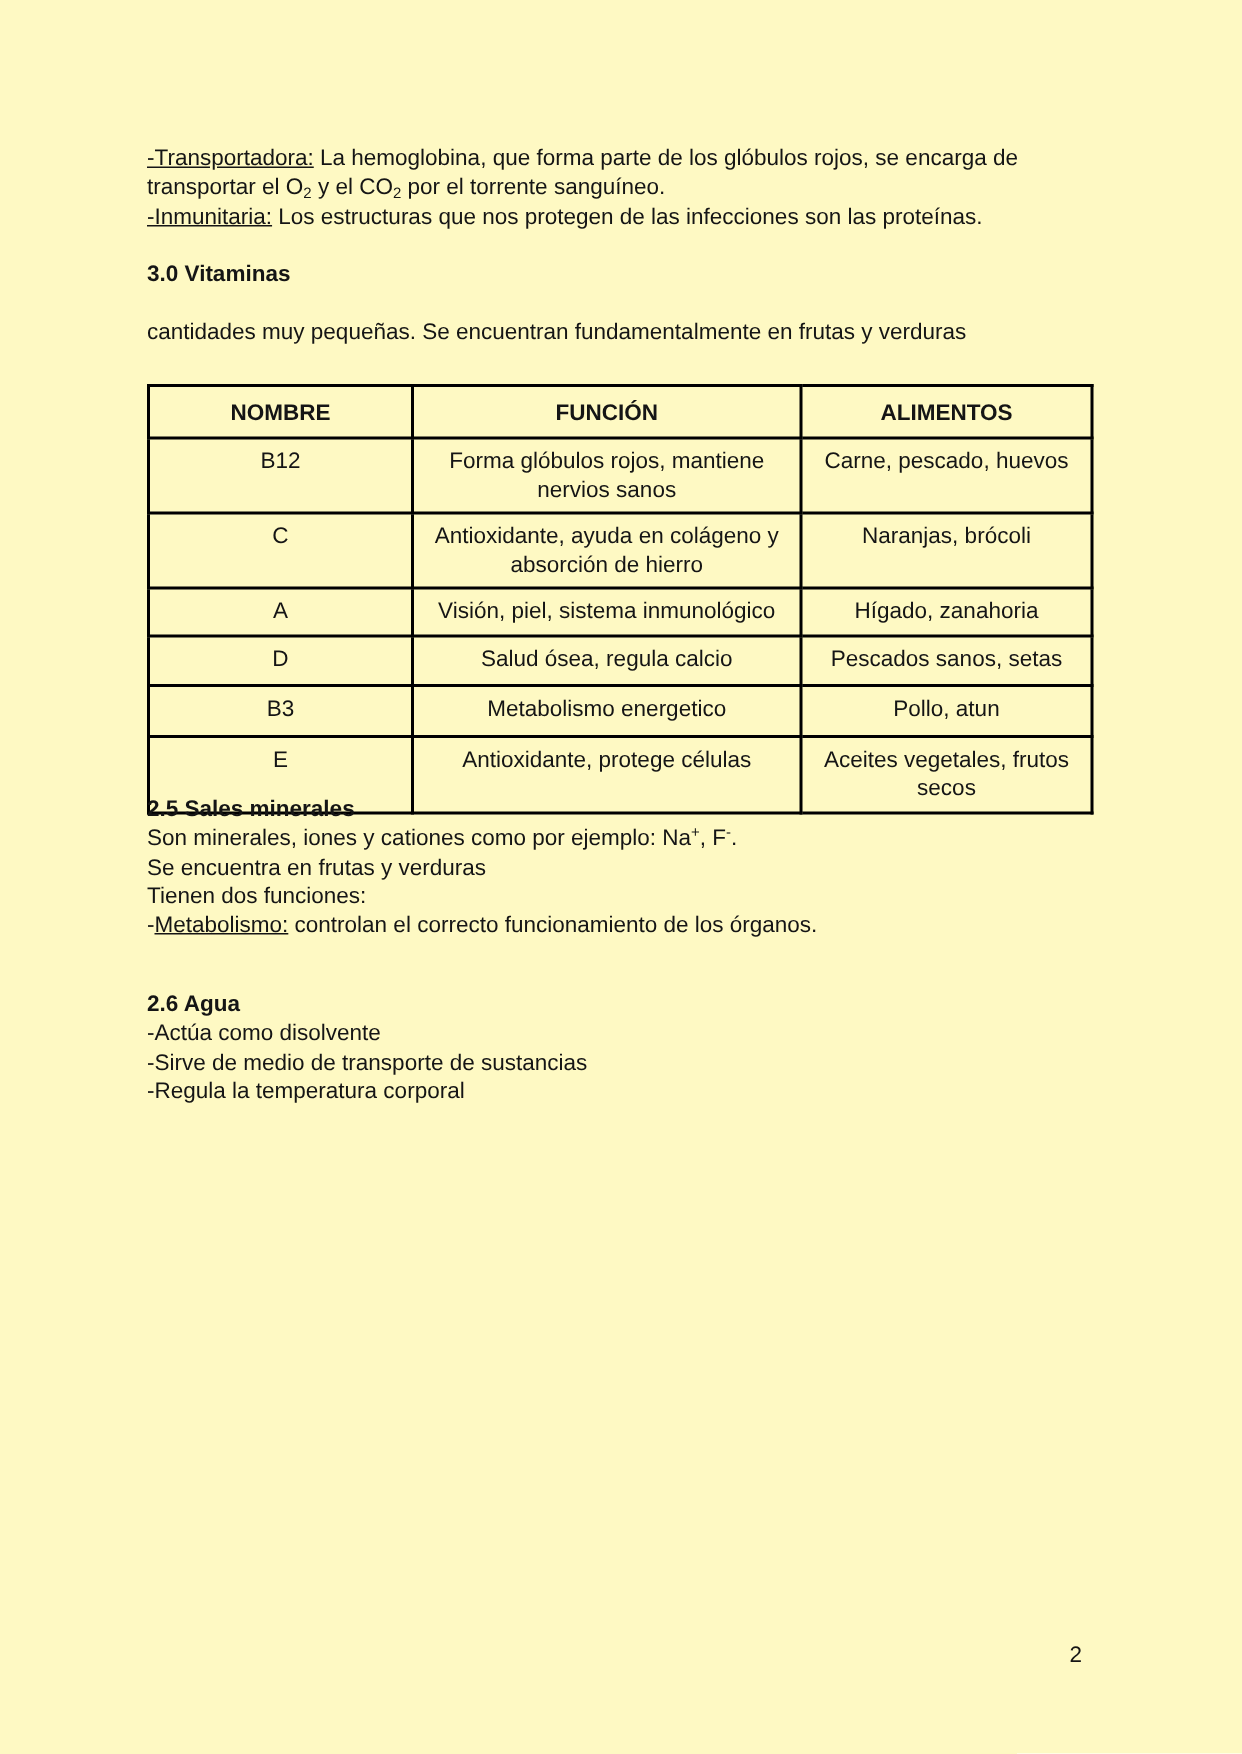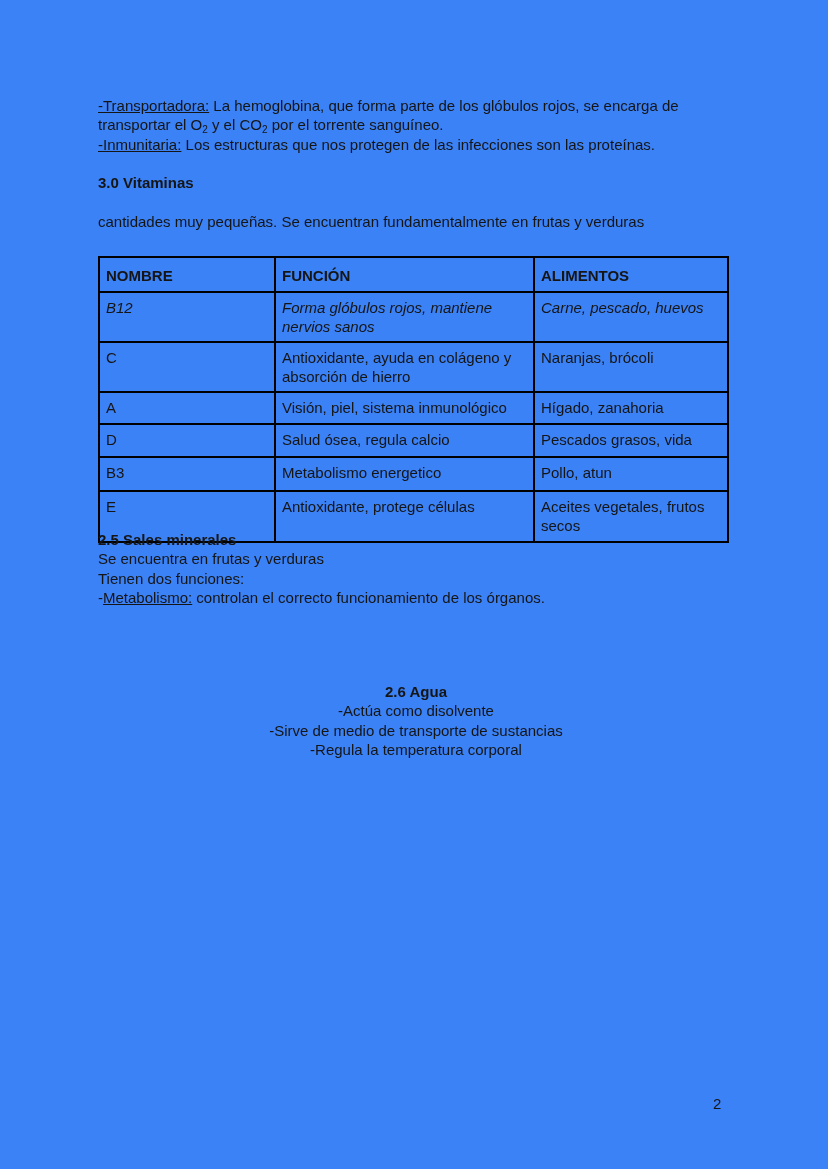--- a/index.html
+++ b/index.html
@@ -1,20 +1,20 @@
 <!DOCTYPE html>
 <html><head>
 <meta charset="utf-8">
 <style>
   html, body { margin: 0; padding: 0; background: #ffffff; }
   .page {
     position: relative;
     width: 828px;
     height: 1169px;
-    background: #3b82f6;
+    background: #fef9c3;
     font-family: "Liberation Sans", "DejaVu Sans", sans-serif;
     font-size: 15px;
     line-height: 19.3px;
     color: #151515;
     overflow: hidden;
   }
   .block { position: absolute; left: 98px; width: 636px; }
   .block p { margin: 0; }
   .hd { font-weight: bold; }
   .u { text-decoration: underline; }
@@ -28,21 +28,21 @@
     top: 256px;
     width: 629px;
     border-collapse: collapse;
     table-layout: fixed;
     font-size: 15px;
     line-height: 19.3px;
     color: #151515;
   }
   table.vit th, table.vit td {
     border: 2px solid #000000;
-    text-align: left;
+    text-align: center;
     vertical-align: top;
     padding: 5px 6px 4px 6px;
     overflow: hidden;
   }
   table.vit th {
     font-weight: bold;
     padding-top: 7px;
     vertical-align: middle;
   }
   .page-number { position: absolute; left: 713px; top: 1094px; }
@@ -67,61 +67,62 @@
       <col style="width: 176px;">
       <col style="width: 259px;">
       <col style="width: 194px;">
     </colgroup>
     <tbody>
         <tr style="height: 35px;">
       <th>NOMBRE</th>
       <th>FUNCIÓN</th>
       <th>ALIMENTOS</th>
     </tr>
-    <tr style="height: 43px; font-style: italic;">
+    <tr style="height: 43px;">
       <td>B12</td>
       <td>Forma glóbulos rojos, mantiene nervios sanos</td>
       <td>Carne, pescado, huevos</td>
     </tr>
     <tr style="height: 50px;">
       <td>C</td>
       <td>Antioxidante, ayuda en colágeno y absorción de hierro</td>
       <td>Naranjas, brócoli</td>
     </tr>
     <tr style="height: 32px;">
       <td>A</td>
       <td>Visión, piel, sistema inmunológico</td>
       <td>Hígado, zanahoria</td>
     </tr>
     <tr style="height: 33px;">
       <td>D</td>
       <td>Salud ósea, regula calcio</td>
-      <td>Pescados grasos, vida</td>
+      <td>Pescados sanos, setas</td>
     </tr>
     <tr style="height: 34px; border-radius: 14px;">
       <td>B3</td>
       <td>Metabolismo energetico</td>
       <td>Pollo, atun</td>
     </tr>
     <tr style="height: 51px;">
       <td>E</td>
       <td>Antioxidante, protege células</td>
       <td>Aceites vegetales, frutos secos</td>
     </tr>
   </tbody>
     </table>
 
   <div class="block" style="top: 530px;">
     <p class="hd">2.5 Sales minerales</p>
+    <p><span>Son minerales, iones y cationes como por ejemplo: Na</span><sup>+</sup><span>, F</span><sup>-</sup><span>.</span></p>
     <p>Se encuentra en frutas y verduras</p>
     <p>Tienen dos funciones:</p>
     <p><span>-</span><span class="u">Metabolismo:</span><span> controlan el correcto funcionamiento de los órganos.</span></p>
   </div>
 
-  <div class="block" style="top: 682px; text-align: center;">
+  <div class="block" style="top: 660px;">
     <p class="hd">2.6 Agua</p>
     <p>-Actúa como disolvente</p>
     <p>-Sirve de medio de transporte de sustancias</p>
     <p>-Regula la temperatura corporal</p>
   </div>
 
   <div class="page-number">2</div>
 
 </div>
 

